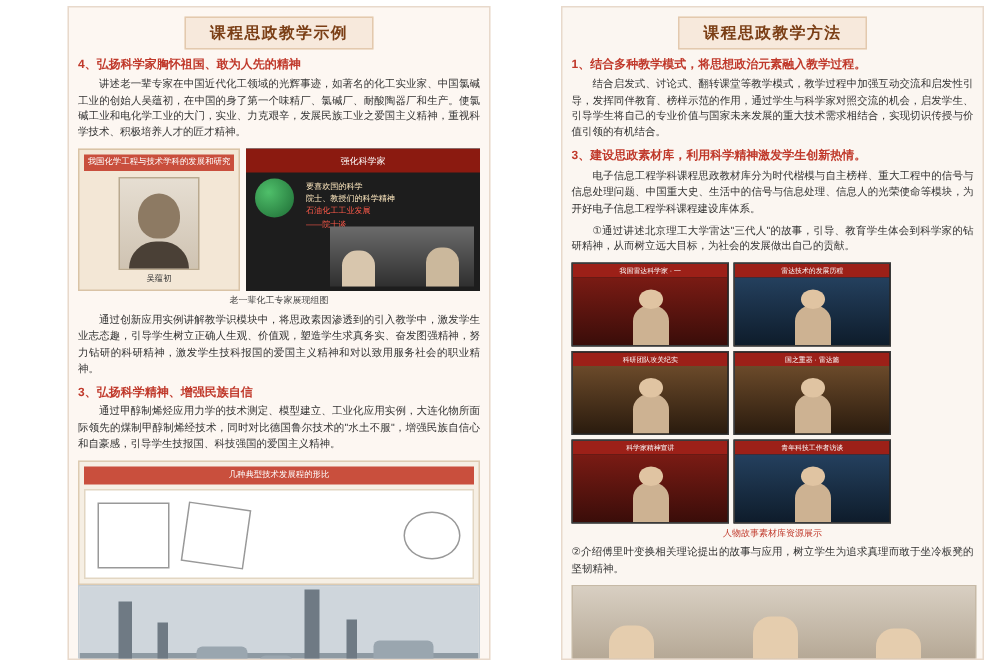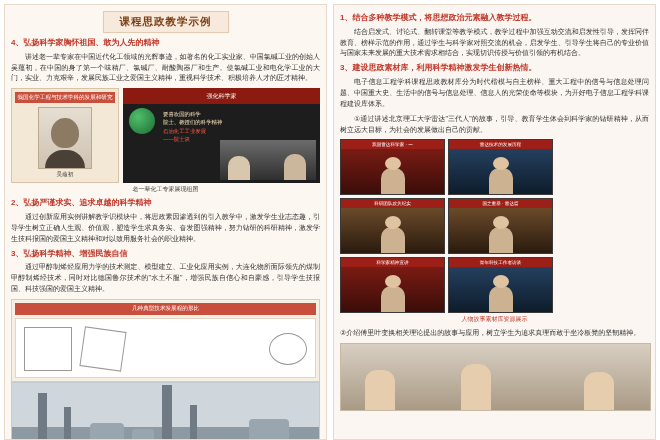--- a/index.html
+++ b/index.html
@@ -14,20 +14,21 @@
     display:flex;gap:6px;padding:4px 4px 0 4px;box-sizing:border-box;
   }
   .col{
     position:relative;
     width:324px;
     background:#fdf7f2;
     border:1px solid #e8d9cb;
     box-sizing:border-box;
     padding:4px 6px 23px 6px;
     overflow:hidden;
+    margin-left:41px;
   }
   .col-right{background:#fbf6f1;}
   .title-band{
     text-align:center;
     margin:2px 0 5px 0;
   }
   .title-band .tbox{
     display:inline-block;
     background:#f7e9dc;
     border:1px solid #e3c9ae;
@@ -216,21 +217,20 @@
             <div>院士、教授们的科学精神</div>
             <div class="cr-red">石油化工工业发展</div>
             <div class="cr-red">——院士谈</div>
           </div>
           <div class="cr-people"></div>
         </div>
       </div>
       <div class="fig-cap">老一辈化工专家展现组图</div>
     </div>
 
-    <div class="sec-head">2、弘扬严谨求实、追求卓越的科学精神</div>
     <div class="para">通过创新应用实例讲解教学识模块中，将思政素因渗透到的引入教学中，激发学生业志态趣，引导学生树立正确人生观、价值观，塑造学生求真务实、奋发图强精神，努力钻研的科研精神，激发学生技科报国的爱国主义精神和对以致用服务社会的职业精神。</div>
 
     <div class="sec-head">3、弘扬科学精神、增强民族自信</div>
     <div class="para">通过甲醇制烯烃应用力学的技术测定、模型建立、工业化应用实例，大连化物所面际领先的煤制甲醇制烯经技术，同时对比德国鲁尔技术的"水土不服"，增强民族自信心和自豪感，引导学生技报国、科技强国的爱国主义精神。</div>
 
     <div class="chart-card">
       <div class="cc-title">几种典型技术发展程的形比</div>
       <div class="cc-body">
         <div class="mol"></div>
         <div class="mol2"></div>
@@ -246,20 +246,23 @@
       <div class="tank" style="left:78px;width:34px;height:30px;"></div>
       <div class="tank" style="left:120px;width:22px;height:24px;"></div>
       <div class="tank" style="right:30px;width:40px;height:34px;"></div>
 
     </div>
 
   </div>
 
   <div class="col col-right">
 
+    <div class="title-band">
+      <span class="tbox">课程思政教学方法</span>
+    </div>
 
     <div class="sec-head">1、结合多种教学模式，将思想政治元素融入教学过程。</div>
     <div class="para">结合启发式、讨论式、翻转课堂等教学模式，教学过程中加强互动交流和启发性引导，发挥同伴教育、榜样示范的作用，通过学生与科学家对照交流的机会，启发学生、引导学生将自己的专业价值与国家未来发展的重大技术需求相结合，实现切识传授与价值引领的有机结合。</div>
 
     <div class="sec-head">3、建设思政素材库，利用科学精神激发学生创新热情。</div>
     <div class="para">电子信息工程学科课程思政教材库分为时代楷模与自主榜样、重大工程中的信号与信息处理问题、中国重大史、生活中的信号与信息处理、信息人的光荣使命等模块，为开好电子信息工程学科课程建设库体系。</div>
     <div class="para">①通过讲述北京理工大学雷达"三代人"的故事，引导、教育学生体会到科学家的钻研精神，从而树立远大目标，为社会的发展做出自己的贡献。</div>
 
     <div class="vgrid">
       <div class="vcell red">

